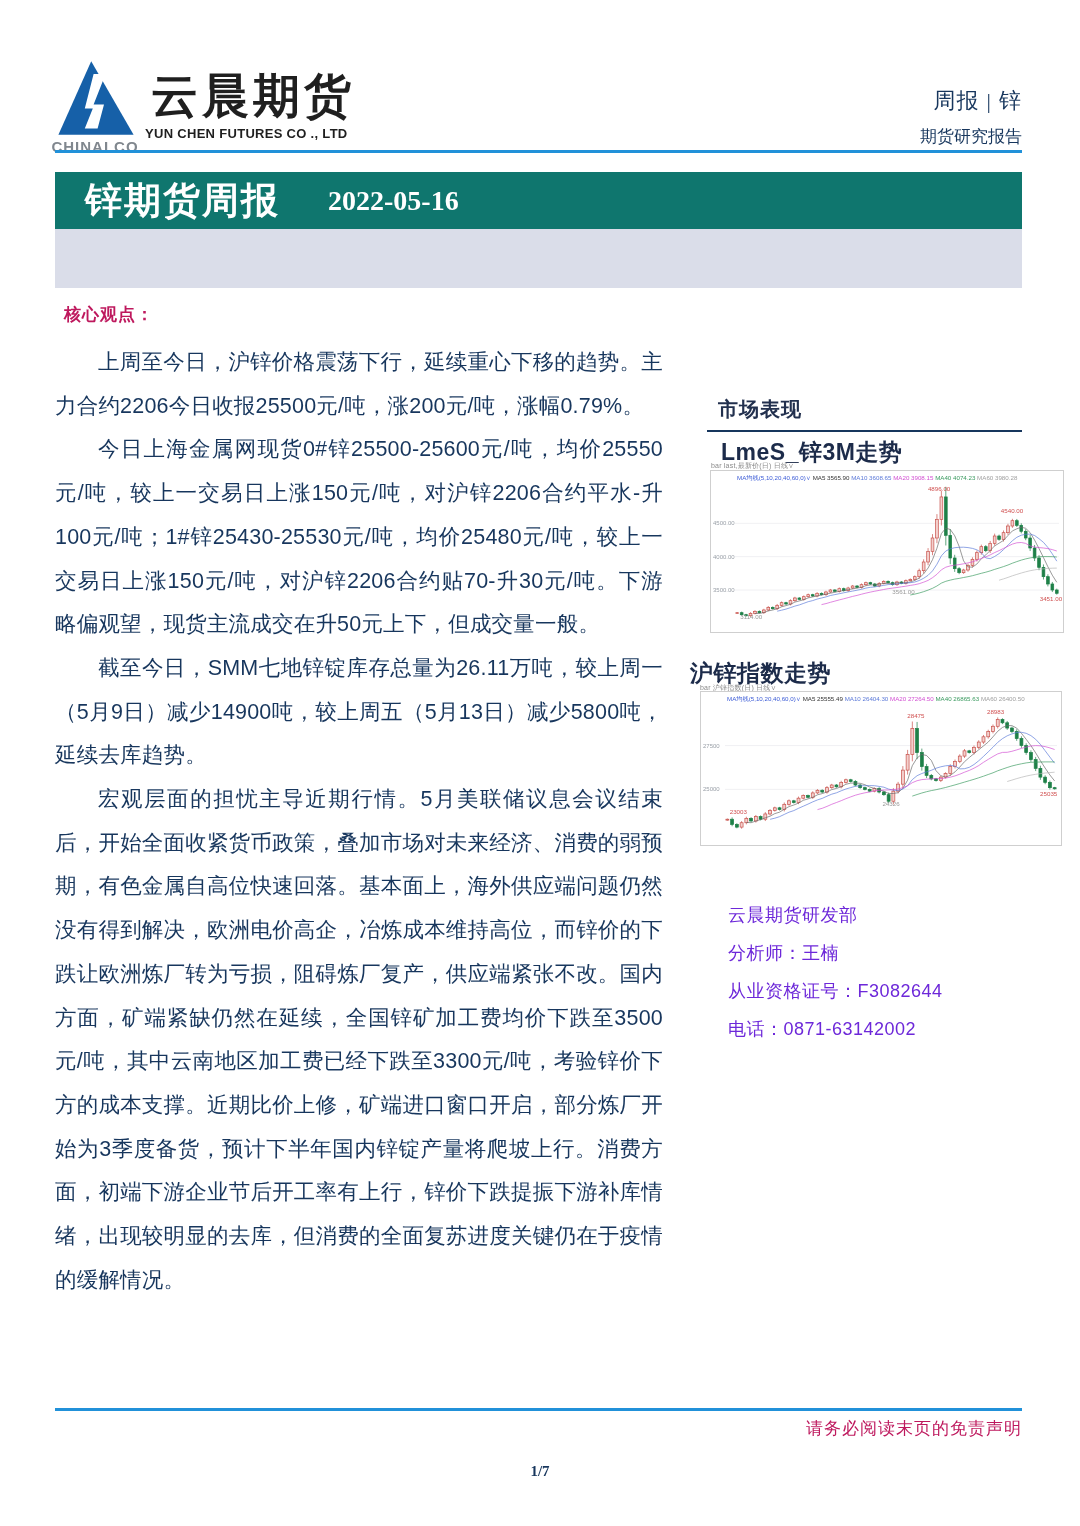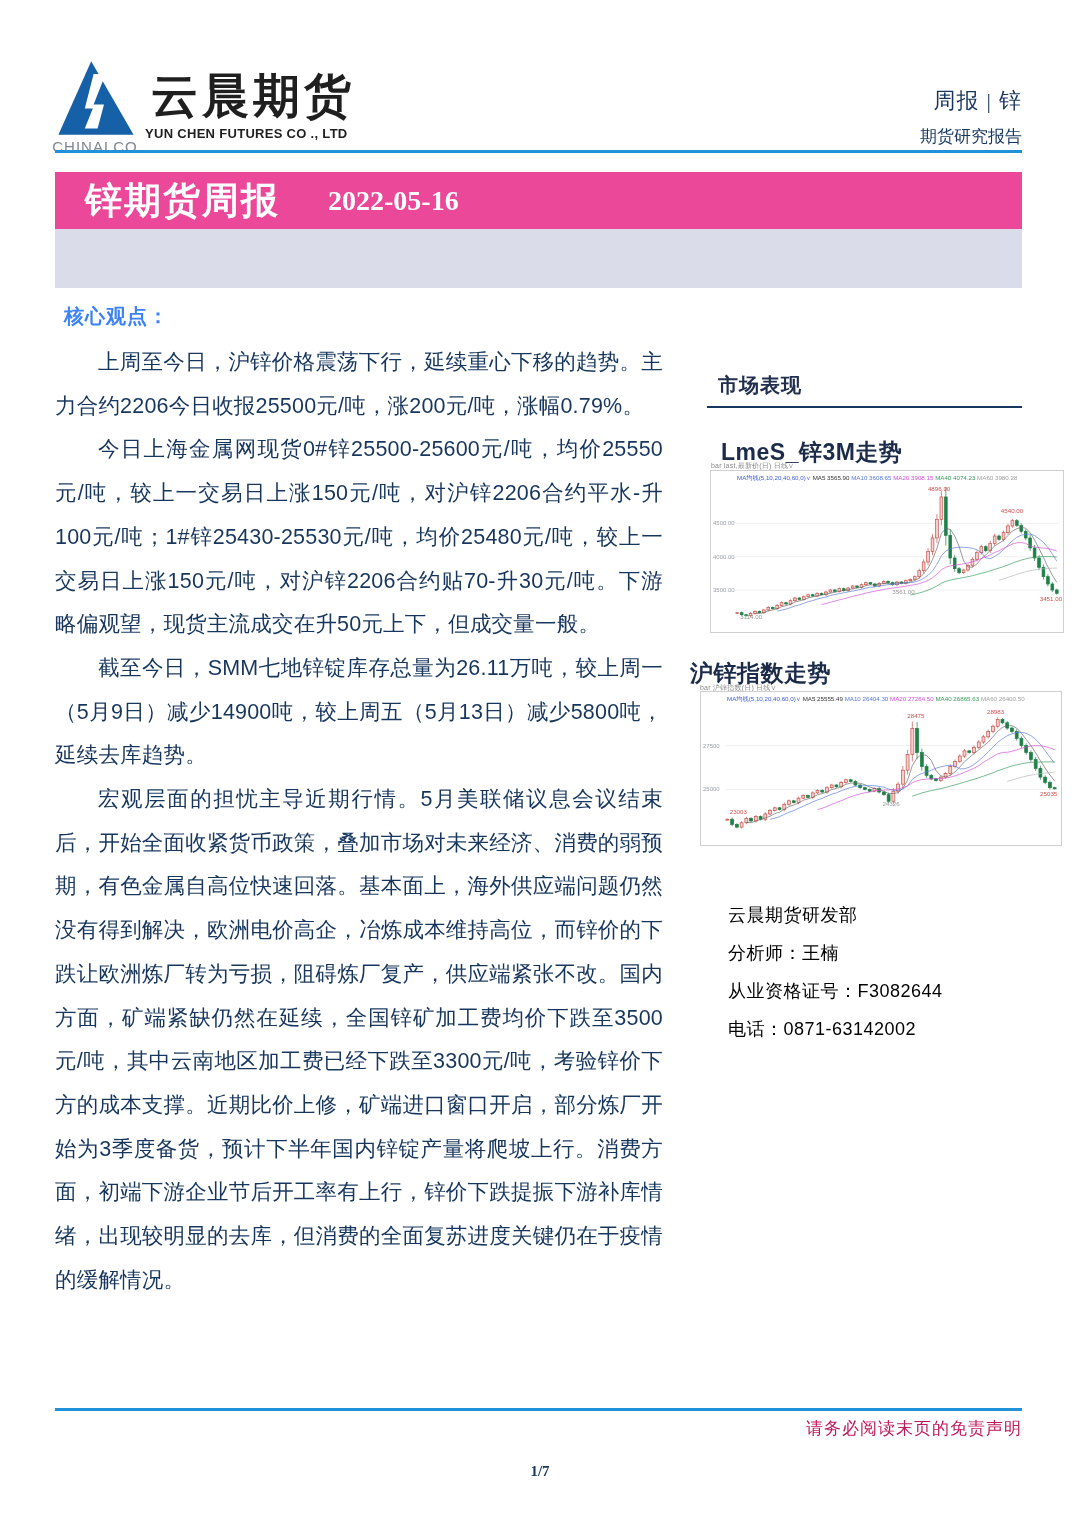--- a/index.html
+++ b/index.html
@@ -1,48 +1,48 @@
 <!DOCTYPE html>
 <html><head>
 <meta charset="utf-8">
 <style>
   html,body{margin:0;padding:0;background:#fff;}
   .page{position:relative;width:1080px;height:1526px;background:#ffffff;overflow:hidden;
         font-family:"Liberation Sans",sans-serif;}
   .abs{position:absolute;}
 
   
-  .chinalco-label{font-weight:400;font-size:15px;color:#80878e;letter-spacing:1px;text-align:center;}
+  .chinalco-label{font-weight:700;font-size:15px;color:#80878e;letter-spacing:1px;text-align:center;}
   .company-cn{font-size:47px;font-weight:900;color:#1f1f1f;letter-spacing:4px;line-height:1;}
   .company-en{font-size:13px;font-weight:700;color:#1f1f1f;letter-spacing:0.3px;}
   .hdr-right{text-align:right;color:#17365D;font-family:"Liberation Serif",serif;}
   .hdr-right .l1{font-size:22px;letter-spacing:1px;}
   .hdr-right .sep{padding:0 7px;font-weight:400;color:#17365D;}
   .hdr-right .l2{font-size:17px;margin-top:9px;}
   .rule-blue{background:#2191D9;height:3px;}
 
   
-  .banner{background:#ec4899;height:57px;display:flex;align-items:center;padding-left:30px;
+  .banner{background:#0f766e;height:57px;display:flex;align-items:center;padding-left:30px;
           color:#ffffff;font-family:"Liberation Serif",serif;}
   .banner .t{font-size:37px;font-weight:700;letter-spacing:2px;}
   .banner .d{font-size:28px;font-weight:700;margin-left:48px;}
   .lavender{background:#DADDE9;height:59px;}
 
   
-  .core-heading{font-size:20px;font-weight:700;color:#3b82f6;letter-spacing:1px;}
+  .core-heading{font-size:17px;font-weight:700;color:#be185d;letter-spacing:1px;}
   .core-paras p{margin:0;font-size:21.5px;line-height:43.7px;color:#17365D;
                 text-align:justify;text-indent:2em;letter-spacing:0.2px;}
 
   
   .market-title{width:315px;box-sizing:border-box;padding:0 0 7px 11px;border-bottom:2px solid #17365D;
                 font-size:20px;font-weight:700;color:#22304e;letter-spacing:1px;}
   .chart-title{font-size:23px;font-weight:700;color:#1c2b4a;letter-spacing:0.5px;}
   .chart-toolbar{font-size:7px;color:#8a8a8a;letter-spacing:0.2px;}
   svg.candle-svg{background:#ffffff;border:1px solid #cfcfcf;display:block;}
-  .analyst div{font-size:18px;color:#000000;margin-bottom:14px;letter-spacing:0.5px;}
+  .analyst div{font-size:18px;color:#6d28d9;margin-bottom:14px;letter-spacing:0.5px;}
 
   
   .disclaimer{font-family:"Liberation Serif",serif;font-size:17px;color:#be185d;letter-spacing:1px;}
   .page-num{width:100%;text-align:center;font-family:"Liberation Serif",serif;
             font-weight:700;font-size:15px;color:#17365D;}
 </style>
 </head>
 <body>
 
 <div class="page">
@@ -71,21 +71,21 @@
   <div class="abs lavender" style="left:55px;top:229px;width:967px;"></div>
 
   <div class="abs core-heading" style="left:64px;top:303px;">核心观点：</div>
   <div class="abs core-paras" style="left:55px;top:341px;width:608px;">
       <p>上周至今日，沪锌价格震荡下行，延续重心下移的趋势。主力合约2206今日收报25500元/吨，涨200元/吨，涨幅0.79%。</p>
       <p>今日上海金属网现货0#锌25500-25600元/吨，均价25550元/吨，较上一交易日上涨150元/吨，对沪锌2206合约平水-升100元/吨；1#锌25430-25530元/吨，均价25480元/吨，较上一交易日上涨150元/吨，对沪锌2206合约贴70-升30元/吨。下游略偏观望，现货主流成交在升50元上下，但成交量一般。</p>
       <p>截至今日，SMM七地锌锭库存总量为26.11万吨，较上周一（5月9日）减少14900吨，较上周五（5月13日）减少5800吨，延续去库趋势。</p>
       <p>宏观层面的担忧主导近期行情。5月美联储议息会议结束后，开始全面收紧货币政策，叠加市场对未来经济、消费的弱预期，有色金属自高位快速回落。基本面上，海外供应端问题仍然没有得到解决，欧洲电价高企，冶炼成本维持高位，而锌价的下跌让欧洲炼厂转为亏损，阻碍炼厂复产，供应端紧张不改。国内方面，矿端紧缺仍然在延续，全国锌矿加工费均价下跌至3500元/吨，其中云南地区加工费已经下跌至3300元/吨，考验锌价下方的成本支撑。近期比价上修，矿端进口窗口开启，部分炼厂开始为3季度备货，预计下半年国内锌锭产量将爬坡上行。消费方面，初端下游企业节后开工率有上行，锌价下跌提振下游补库情绪，出现较明显的去库，但消费的全面复苏进度关键仍在于疫情的缓解情况。</p>
     </div>
 
-  <div class="abs market-title" style="left:707px;top:372px;">市场表现</div>
+  <div class="abs market-title" style="left:707px;top:396px;">市场表现</div>
 
   <div class="abs chart-title" style="left:697px;top:437px;margin-left:24px;">LmeS_锌3M走势</div>
   <div class="abs chart-toolbar" style="left:711px;top:461px;">bar last,最新价(日) 日线∨</div>
   <svg class="abs candle-svg" style="left:710px;top:470px;" width="352" height="161">
       <line x1="24" y1="52.33333333333334" x2="348" y2="52.33333333333334" stroke="#ececf0" stroke-width="0.8"></line>
       <text x="2" y="54.33333333333334" font-size="6" fill="#9aa0a8">4500.00</text>
       <line x1="24" y1="85.66666666666667" x2="348" y2="85.66666666666667" stroke="#ececf0" stroke-width="0.8"></line>
       <text x="2" y="87.66666666666667" font-size="6" fill="#9aa0a8">4000.00</text>
       <line x1="24" y1="119" x2="348" y2="119" stroke="#ececf0" stroke-width="0.8"></line>
       <text x="2" y="121" font-size="6" fill="#9aa0a8">3500.00</text>

